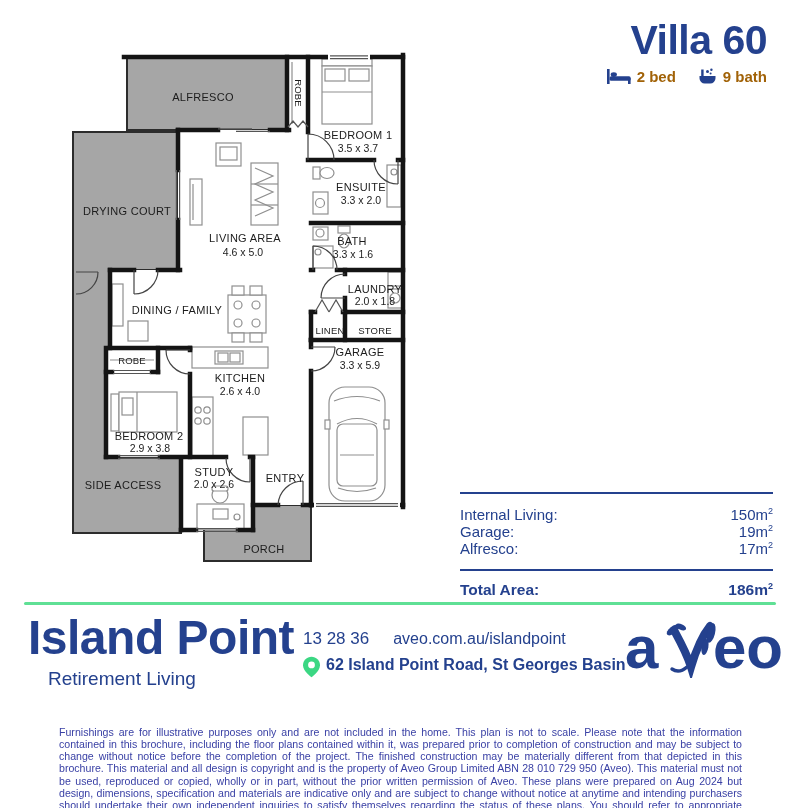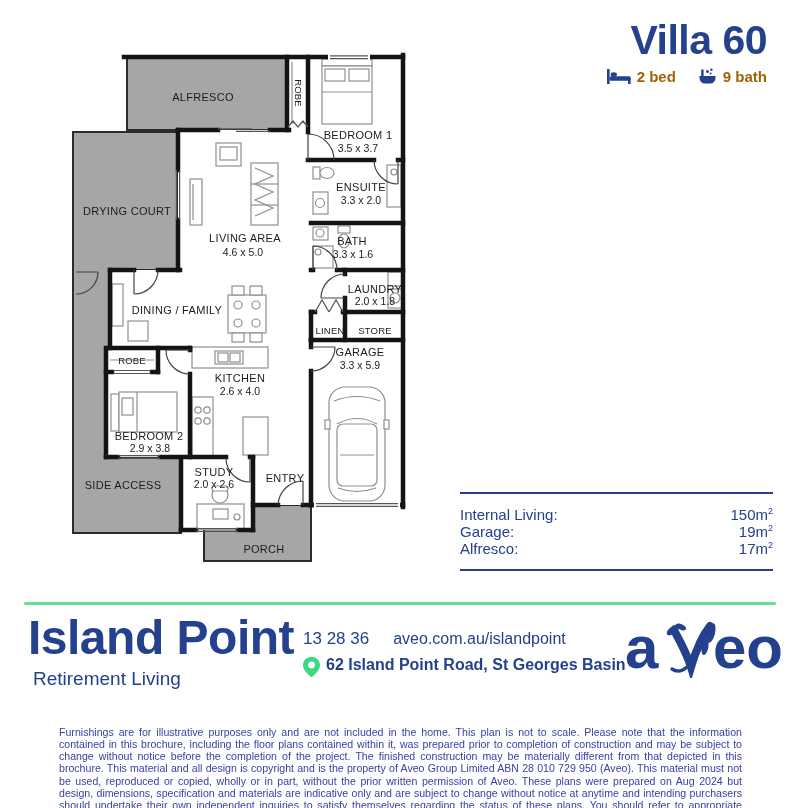--- a/index.html
+++ b/index.html
@@ -27,21 +27,21 @@
   .area-row{display:flex;justify-content:space-between;font-size:15px;}
   .area-row.first{margin-top:12px;}
   .area-total{display:flex;justify-content:space-between;font-size:15.5px;font-weight:700;margin-top:10px;}
   .area-rule.mid{margin-top:12px;}
   sup{font-size:9px;}
 
   
   .green-rule{position:absolute;left:24px;top:602px;width:752px;height:3px;background:#5fe095;border-radius:2px;}
   .community{position:absolute;left:28px;top:612px;color:#24418e;}
   .community .name{font-size:48px;font-weight:600;line-height:1.1;letter-spacing:-.5px;}
-  .community .tagline{font-size:19px;font-weight:400;margin-top:3px;margin-left:5px;}
+  .community .tagline{font-size:19px;font-weight:400;margin-top:3px;margin-left:20px;}
   .contact{position:absolute;left:303px;top:629px;color:#24418e;}
   .contact .line1{display:flex;align-items:baseline;gap:24px;font-size:17px;}
   .contact .site{font-size:16px;}
   .contact .line2{display:flex;align-items:flex-start;gap:6px;margin-top:7px;font-size:16px;font-weight:700;}
   .aveo-logo{position:absolute;left:625px;top:620px;}
 
   
   .disclaimer{position:absolute;left:59px;top:715px;width:683px;font-size:10.6px;line-height:12.3px;color:#3a41a5;text-align:justify;}
 </style>
 </head>
@@ -289,20 +289,24 @@
   </div>
   <div class="area-row">
     <span>Garage:</span>
     <span><span>19m</span><sup>2</sup></span>
   </div>
   <div class="area-row">
     <span>Alfresco:</span>
     <span><span>17m</span><sup>2</sup></span>
   </div>
   <div class="area-rule mid"></div>
+  <div class="area-total">
+    <span>Total Area:</span>
+    <span><span>186m</span><sup>2</sup></span>
+  </div>
 </div>
 
 <div class="green-rule"></div>
 
 <div class="community">
   <div class="name">Island Point</div>
   <div class="tagline">Retirement Living</div>
 </div>
 
 <div class="contact">

